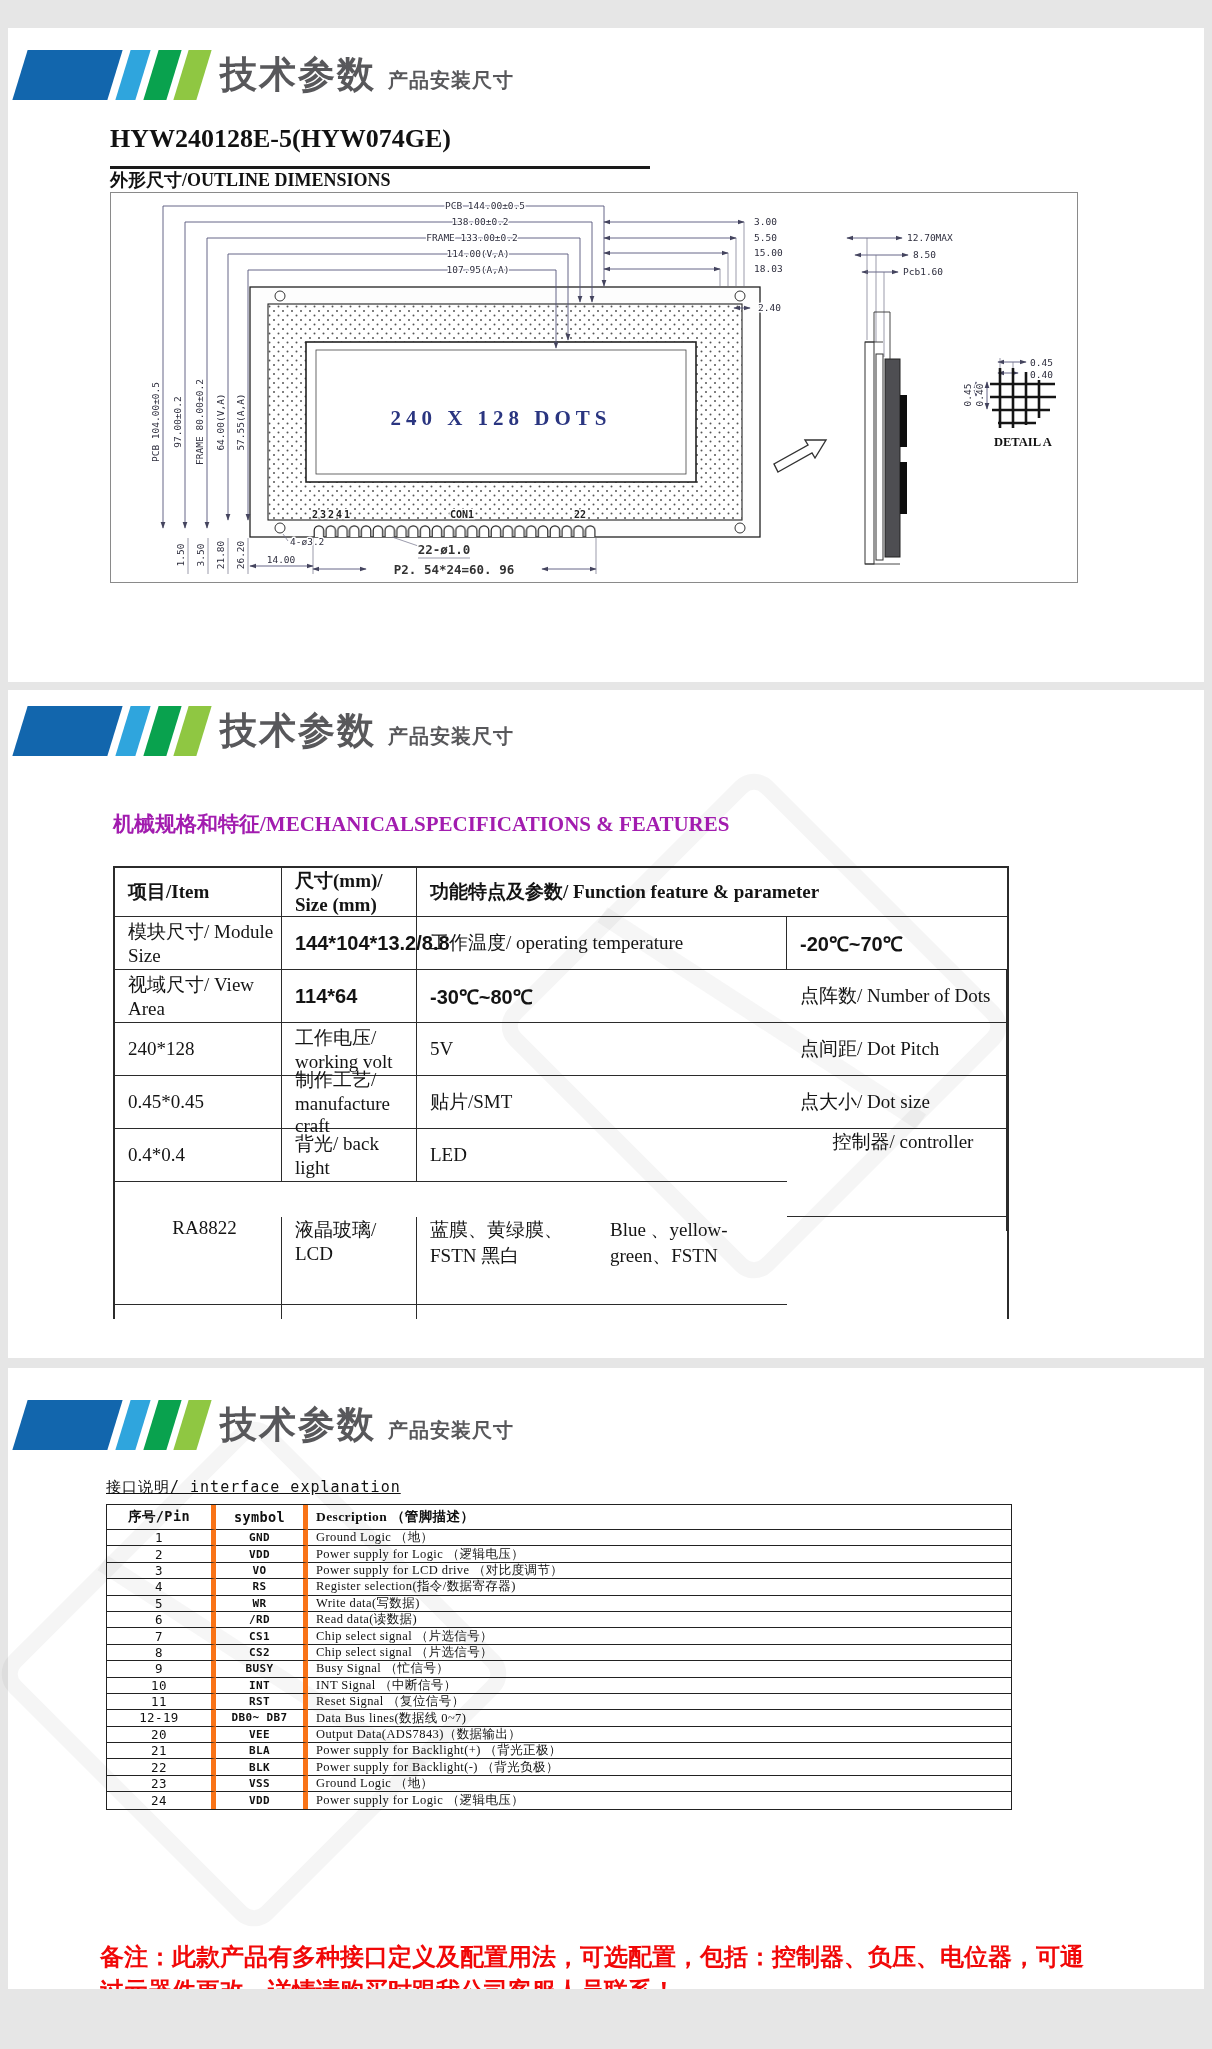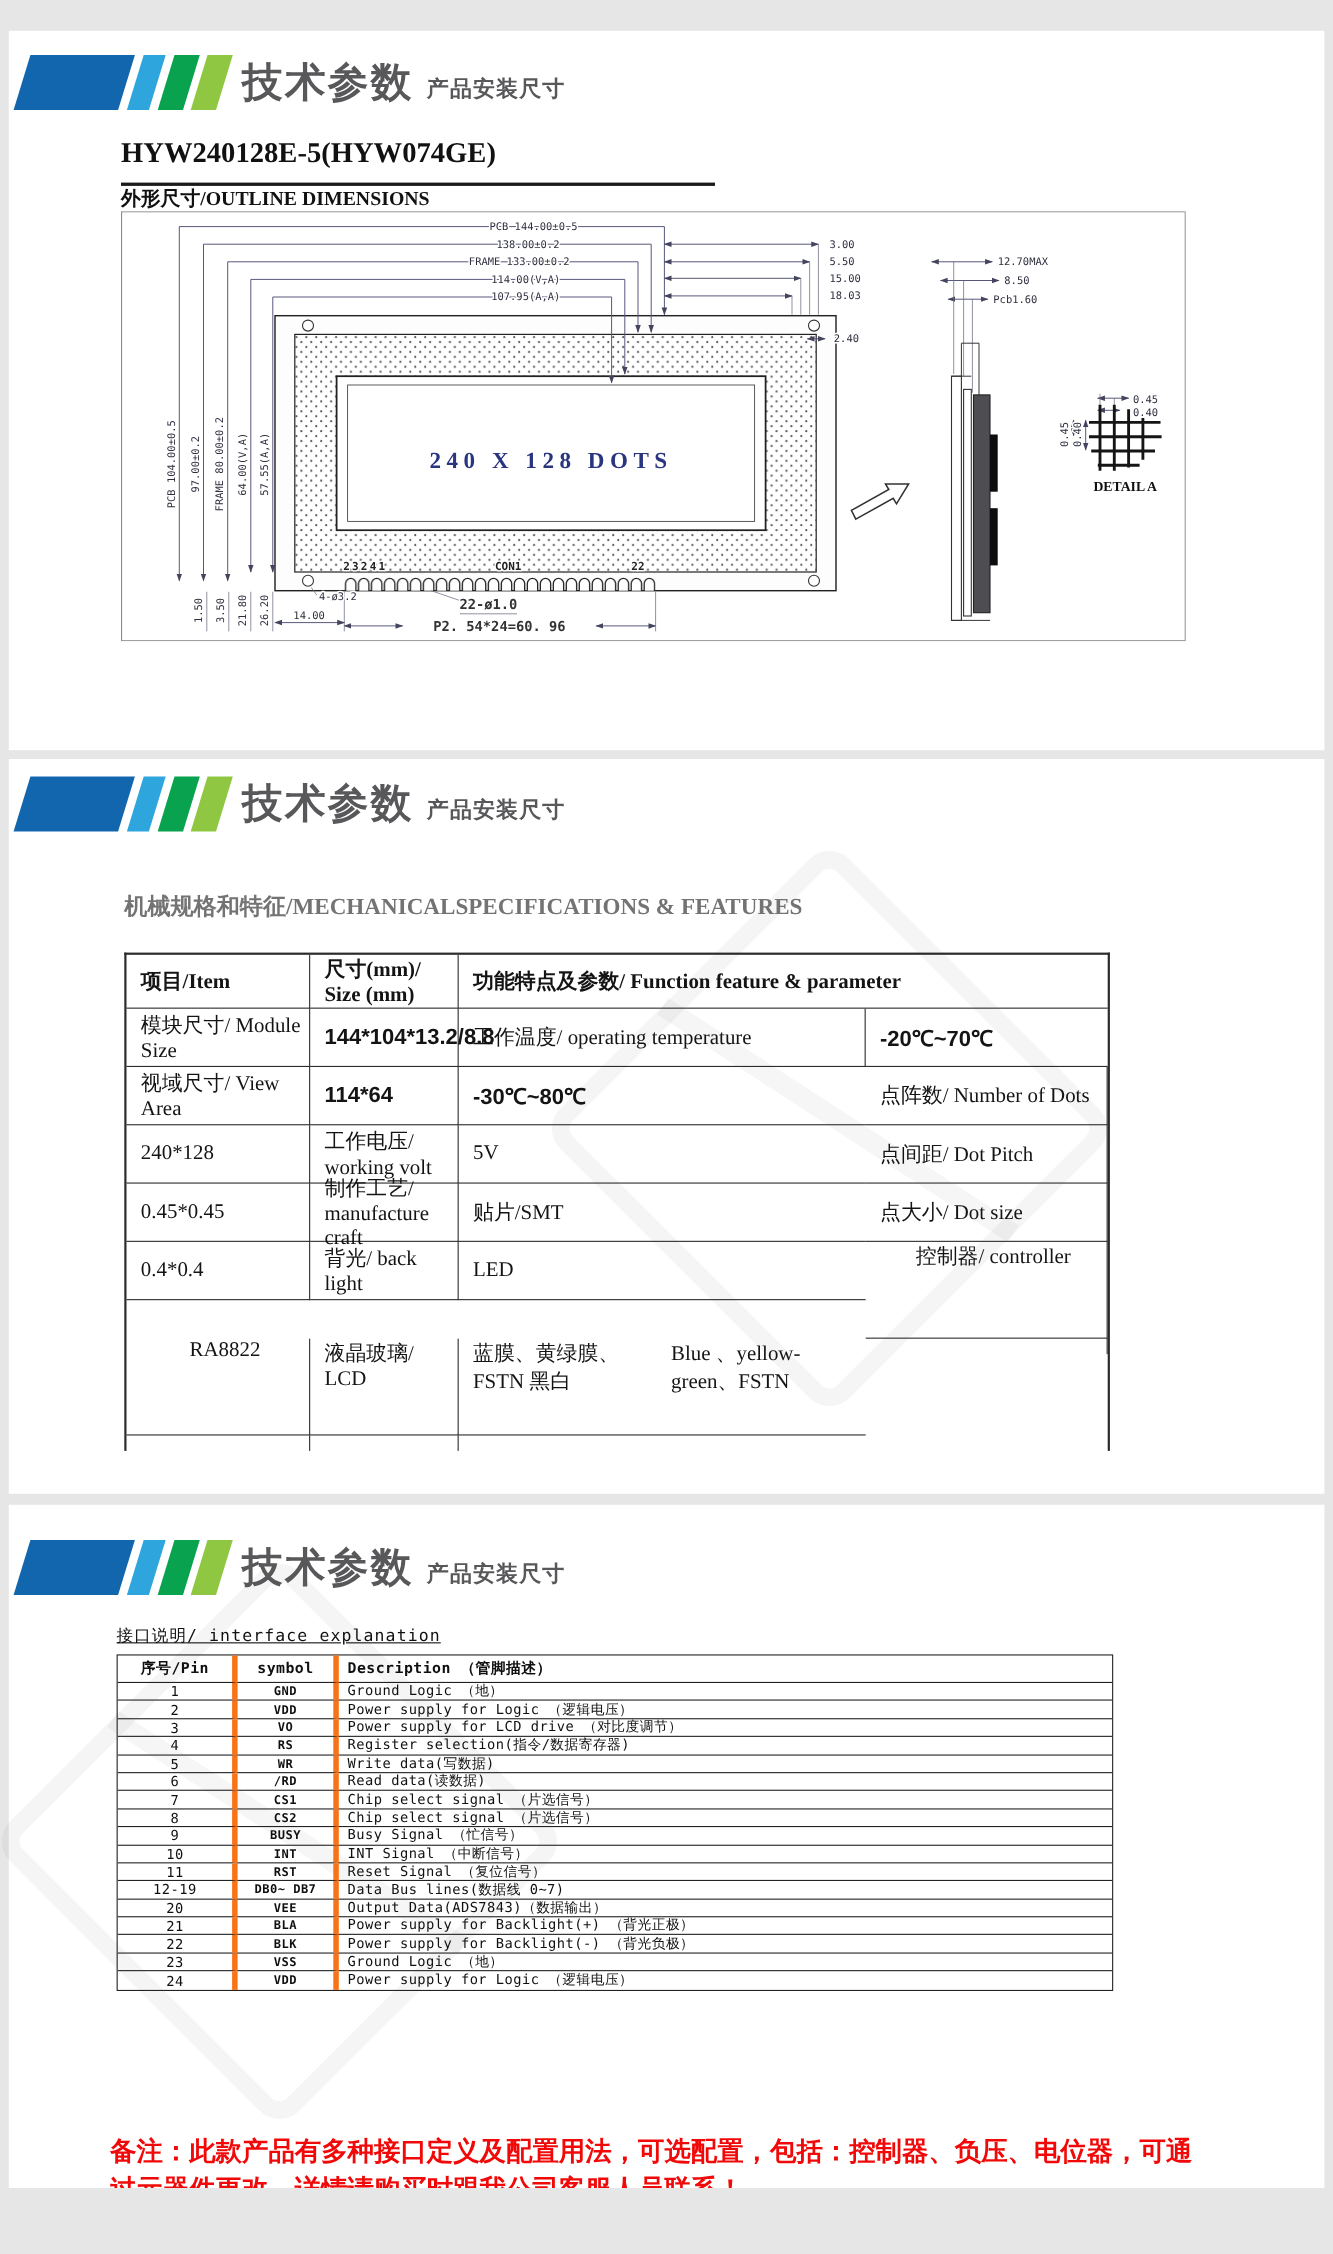--- a/index.html
+++ b/index.html
@@ -30,35 +30,35 @@
   .dlb{font-size:10px;font-weight:bold;fill:#222;paint-order:stroke;stroke:#fff;stroke-width:2.5px;}
   .dlc{font-size:12.5px;font-weight:bold;fill:#333;paint-order:stroke;stroke:#fff;stroke-width:3px;}
   .lcdtxt{font-family:"Liberation Serif",serif;font-size:21px;font-weight:bold;fill:#2a3580;letter-spacing:5px;}
   .detlab{font-family:"Liberation Serif",serif;font-size:12.5px;font-weight:bold;fill:#111;}
 
   
   .watermark{position:absolute;width:340px;height:340px;border:16px solid rgba(80,80,80,0.06);transform:rotate(45deg);border-radius:26px;pointer-events:none;}
   .watermark:after{content:"";position:absolute;left:-20px;top:150px;width:380px;height:18px;background:rgba(80,80,80,0.05);transform:rotate(-12deg);}
 
   
-  .spec-title{position:absolute;left:105px;top:120px;font-family:"Liberation Serif",serif;font-size:21px;font-weight:bold;color:#737373;}
+  .spec-title{position:absolute;left:105px;top:120px;font-family:"Liberation Serif",serif;font-size:21px;font-weight:bold;color:#a21caf;}
   .spec-table{position:absolute;left:105px;top:176px;width:892px;display:grid;grid-template-columns:167px 135px 370px 220px;border:2px solid #2b2b2b;border-bottom:none;background:transparent;}
   .spec-table .c{display:flex;align-items:center;padding-left:13px;border-right:1.5px solid #2b2b2b;border-bottom:1.5px solid #2b2b2b;font-family:"Liberation Serif",serif;font-size:19px;color:#141414;box-sizing:border-box;}
   .spec-table .c.last{border-right:none;}
   .spec-table .hd{height:49px;font-weight:bold;}
   .spec-table .r{height:53px;}
   .spec-table .tall{height:88px;flex-direction:row;align-items:flex-start;justify-content:center;gap:9px;}
   .spec-table .num{font-family:"Liberation Sans",sans-serif;font-weight:bold;font-size:20px;}
   .spec-table .clip{height:14px;border-bottom:none;}
 
   
   .if-title{position:absolute;left:98px;top:110px;font-family:"DejaVu Sans Mono",monospace;font-size:15px;font-weight:normal;color:#111;text-decoration:underline;letter-spacing:1px;}
   .if-table{position:absolute;left:98px;top:136px;display:grid;grid-template-columns:109px 92px 703px;border:1.5px solid #222;}
   .if-table .c{border-right:5px solid #f97316;border-bottom:1px solid #222;font-family:"DejaVu Sans Mono",monospace;font-size:12.5px;color:#101010;display:flex;align-items:center;box-sizing:border-box;letter-spacing:0.4px;}
-  .if-table .c:nth-child(3n){border-right:none;}
+  .if-table .c:nth-child(3n){border-right:none;font-family:Liberation Serif, serif;}
   .if-table .row-c{height:16.4px;justify-content:center;}
   .if-table .row-s{height:16.4px;justify-content:center;font-weight:bold;font-size:11px;}
   .if-table .row-d{height:16.4px;padding-left:8px;}
   .if-table .h{height:25px;font-weight:bold;font-size:13.5px;}
   .if-table .hc{justify-content:center;}
   .if-table .hd-d{padding-left:8px;}
   .if-table .c:nth-last-child(-n+3){border-bottom:none;}
 
   .note{position:absolute;left:92px;top:572px;width:1040px;font-size:24px;font-weight:bold;color:#f10808;line-height:34px;font-family:"Liberation Sans",sans-serif;}
 </style>

